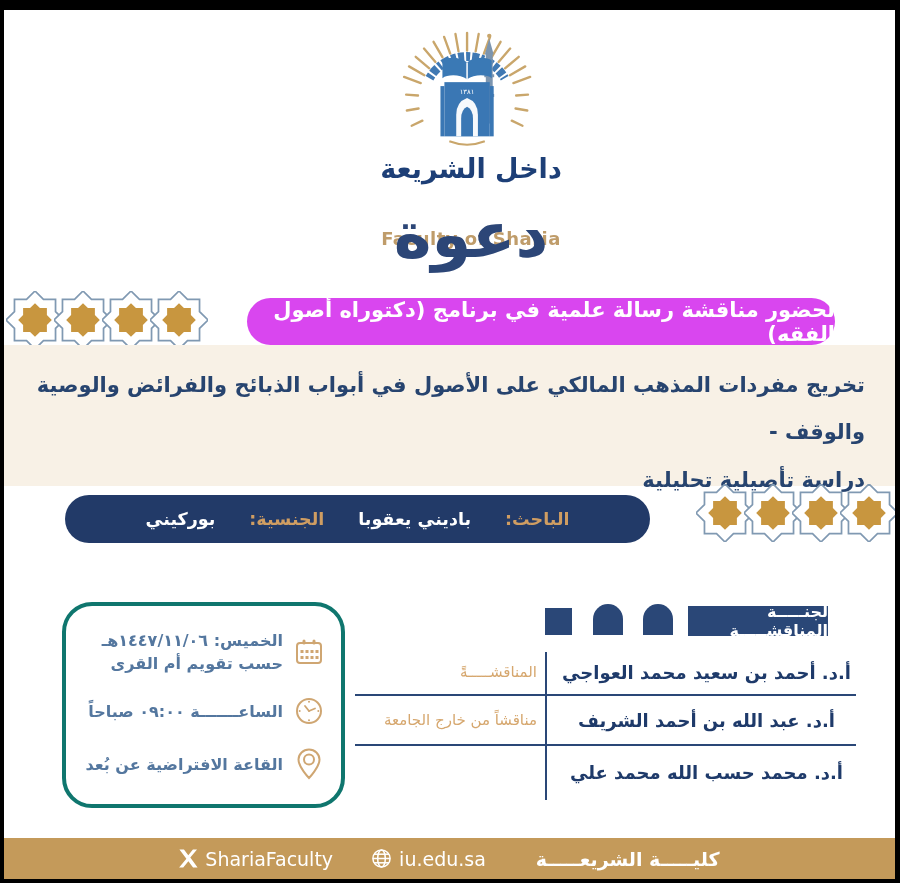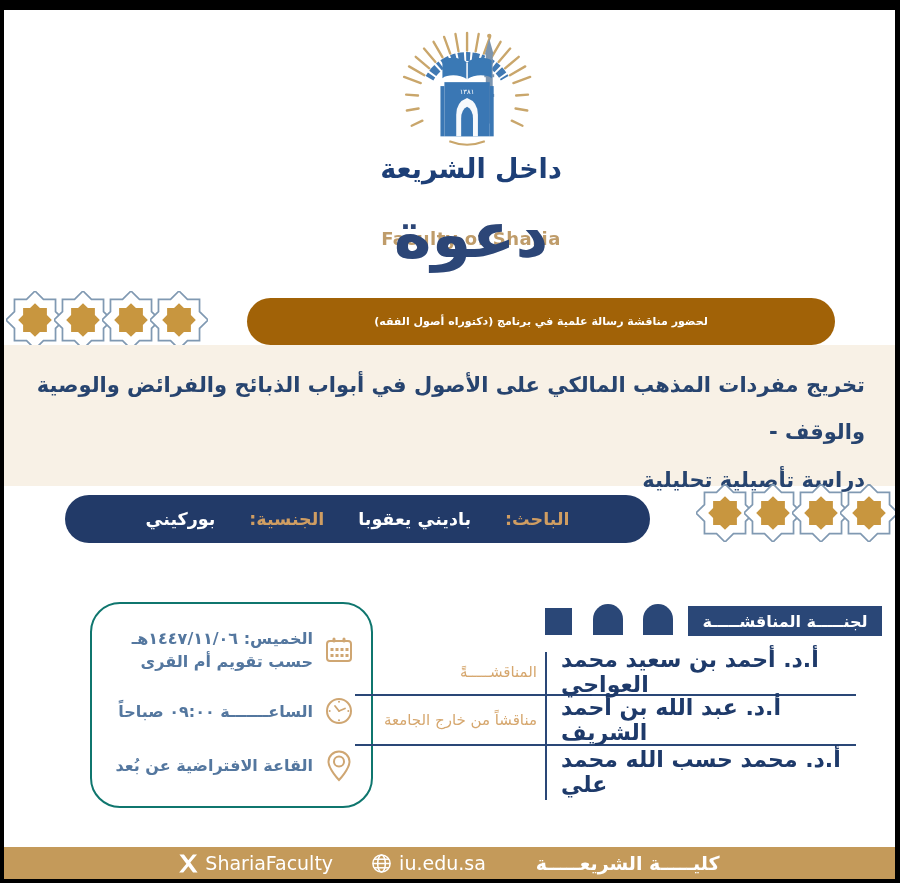--- a/index.html
+++ b/index.html
@@ -21,54 +21,54 @@
     color:#2c4677;font-size:64px;font-weight:bold;}
 
   
   .star-row{position:absolute;display:flex;}
   .star-row svg{width:58px;height:58px;margin-left:-10px;}
   .star-row svg:first-child{margin-left:0;}
   #stars-left{left:2px;top:281px;}
   #stars-right{left:692px;top:474px;}
 
   
-  .pill-blue{left:243px;top:288px;width:588px;height:47px;background:#a16207;
-    border-radius:24px;color:#fff;font-size:11px;font-weight:bold;direction:rtl;}
+  .pill-blue{left:243px;top:288px;width:588px;height:47px;background:#d946ef;
+    border-radius:24px;color:#fff;font-size:21px;font-weight:bold;direction:rtl;}
   .pill-navy{left:61px;top:485px;width:585px;height:48px;background:#223a68;
     border-radius:24px;color:#fff;font-size:17.5px;font-weight:bold;direction:rtl;}
   .pill-navy .gold{color:#cf9d62;}
   .pill-navy span{margin:0 17px;}
 
   
   .beige{left:0;right:0;top:335px;height:141px;background:#f8f1e6;}
   .thesis{left:30px;right:30px;top:352px;direction:rtl;
     color:#27446f;font-size:21px;font-weight:bold;line-height:2.25;}
 
   
-  .info-box{left:58px;top:592px;width:283px;height:206px;border:2px solid #0f766e;
+  .info-box{left:58px;top:592px;width:283px;height:206px;border:4px solid #0f766e;
     border-radius:30px;direction:rtl;display:flex;flex-direction:column;
-    justify-content:space-around;padding:12px 16px;box-sizing:border-box;margin-left:28px;}
+    justify-content:space-around;padding:12px 16px;box-sizing:border-box;}
   .info-row{display:flex;align-items:center;gap:10px;color:#54779f;
     font-size:16px;font-weight:bold;}
   .info-row .txt{line-height:1.45;}
   .info-icon{flex:0 0 32px;display:flex;justify-content:center;}
 
   
   .cmt-blk{background:#2a4777;}
-  .cmt-bar{left:684px;top:596px;width:194px;height:30px;background:#2a4777;
+  .cmt-bar{left:684px;top:596px;width:140px;height:30px;background:#2a4777;
     color:#fff;font-size:16px;font-weight:bold;direction:rtl;}
   .vline{left:541px;top:642px;width:2px;height:148px;background:#2a4777;}
   .hline{left:351px;width:501px;height:1.5px;background:#2a4777;}
   .cmt-row{left:351px;width:501px;height:48px;display:flex;direction:rtl;align-items:center;}
-  .cmt-name{width:305px;padding-left:10px;box-sizing:border-box;text-align:left;
-    padding-right:4px;color:#1e3a6a;font-size:22px;font-weight:bold;}
+  .cmt-name{width:305px;padding-left:10px;box-sizing:border-box;text-align:center;
+    padding-right:4px;color:#1e3a6a;font-size:18px;font-weight:bold;}
   .cmt-role{flex:1;text-align:right;padding-right:14px;color:#d6a76e;font-size:15px;}
 
   
-  .footer{left:0;right:0;bottom:0;height:32px;background:#c49a5a;display:flex;
+  .footer{left:0;right:0;bottom:0;height:41px;background:#c49a5a;display:flex;
     align-items:center;justify-content:center;gap:12px;color:#fff;direction:ltr;}
   .footer .f-item{display:flex;align-items:center;gap:7px;font-size:19px;}
   .footer .sep{width:14px;}
   .footer .ar{font-size:19px;font-weight:bold;direction:rtl;}
 </style>
 </head>
 <body>
 
 <svg width="0" height="0" style="position:absolute">
   <defs>

